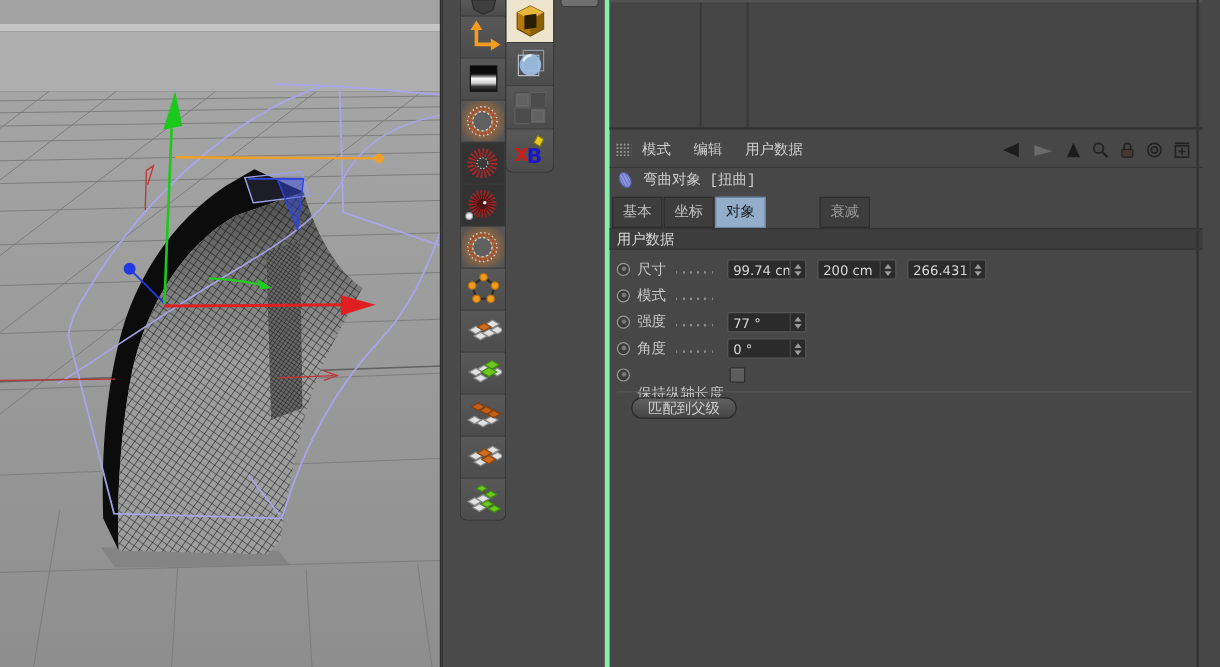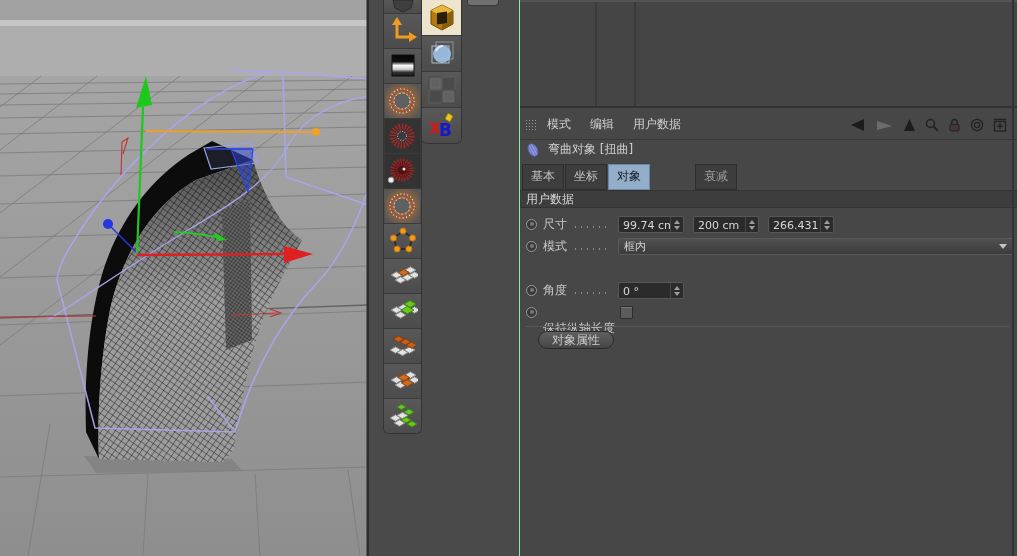--- a/index.html
+++ b/index.html
@@ -22,35 +22,35 @@
   .tile.short{height:13px;}
   .tile.dark{background:#383838;}
   .palettecol{position:absolute;left:52px;top:0;width:39px;background:#525252;
               border:1px solid #343434;border-top:none;border-radius:0 0 6px 6px;overflow:hidden;}
   .palettecol .tile{height:35px;}
   .tile.gold{background:#ece4cc;}
   .toptab{position:absolute;left:98px;top:0;width:30px;height:5px;background:#707070;
           border:1px solid #3a3a3a;border-top:none;border-radius:0 0 4px 4px;}
 
   
-  .panel{position:absolute;left:519px;top:0;width:498px;height:556px;background:#474747;
-         border-left:1px solid #86efac;box-sizing:border-box;}
+  .panel{position:absolute;left:504px;top:0;width:498px;height:556px;background:#474747;
+         border-left:4px solid #86efac;box-sizing:border-box;}
   .panel::after{content:"";position:absolute;right:3px;top:0;bottom:0;width:2px;background:#333;}
   .topzone{position:absolute;left:0;top:0;width:100%;height:108px;background:#454545;
            border-top:2px solid #535353;border-bottom:2px solid #333;box-sizing:border-box;}
   .topzone .vdiv{position:absolute;top:0;bottom:0;width:2px;background:#3a3a3a;}
   .menubar{position:absolute;left:0;top:110px;width:100%;height:30px;display:flex;align-items:center;
            border-bottom:1px solid #373737;box-sizing:border-box;padding:0 10px 0 5px;}
   .grip{width:13px;height:11px;margin-right:9px;
         background-image:radial-gradient(circle,#9a9a9a .9px,transparent 1px);background-size:3px 3px;}
   .menuitem{font-size:12px;color:#cfcfcf;margin-right:19px;white-space:nowrap;cursor:default;}
   .mb-icons{margin-left:auto;display:flex;align-items:center;gap:9px;}
   .mb-icons svg{display:block;}
 
-  .titlerow{position:absolute;left:5px;top:141px;height:17px;display:flex;align-items:flex-end;gap:7px;}
+  .titlerow{position:absolute;left:5px;top:141px;height:17px;display:flex;align-items:flex-end;gap:7px;font-family:Liberation Mono, monospace;}
   .titlerow .txt{font-size:12px;color:#cfcfcf;white-space:nowrap;}
 
   .tabs{position:absolute;left:2px;top:164px;display:flex;}
   .tab{font-size:12px;color:#c0c0c0;background:#3d3d3d;border:1px solid #2d2d2d;
        padding:3px 8px 4px;margin-right:1px;white-space:nowrap;cursor:default;}
   .tab.active{background:#93aecb;color:#14181d;border-color:#6c87a3;}
   .tab.dim{color:#9a9a9a;margin-left:44px;}
 
   .section{position:absolute;left:0;top:190px;width:100%;height:18px;background:#3d3d3d;
            border-top:1px solid #333;border-bottom:1px solid #333;box-sizing:border-box;
@@ -490,28 +490,36 @@
               <div class="td"></div>
             </div>
         </div>
       </div>
     </div>
 
     <div class="row" style="top:238px">
       <div class="rec"></div>
       <span class="lbl">模式</span>
       <div class="leader"></div>
+    </div>
+
+    <div class="row" style="top:260px">
+      <div class="rec"></div>
+      <span class="lbl">强度</span>
+      <div class="leader"></div>
       <div class="vals">
-        <div class="dd">
-          <span class="v">框内</span>
-          <div class="arr"></div>
+        <div class="inp">
+          <span class="v">77 °</span>
+          <div class="stepper">
+              <div class="tu"></div>
+              <div class="td"></div>
+            </div>
         </div>
       </div>
     </div>
-
 
     <div class="row" style="top:282px">
       <div class="rec"></div>
       <span class="lbl">角度</span>
       <div class="leader"></div>
       <div class="vals">
         <div class="inp">
           <span class="v">0 °</span>
           <div class="stepper">
               <div class="tu"></div>
@@ -522,15 +530,15 @@
     </div>
 
     <div class="row" style="top:304px">
       <div class="rec"></div>
       <span class="lbl wide">保持纵轴长度</span>
       <div class="checkbox"></div>
     </div>
 
     <div class="sep"></div>
 
-    <button class="fitbtn">对象属性</button>
+    <button class="fitbtn">匹配到父级</button>
   </div>
 </div>
 
 </body></html>

